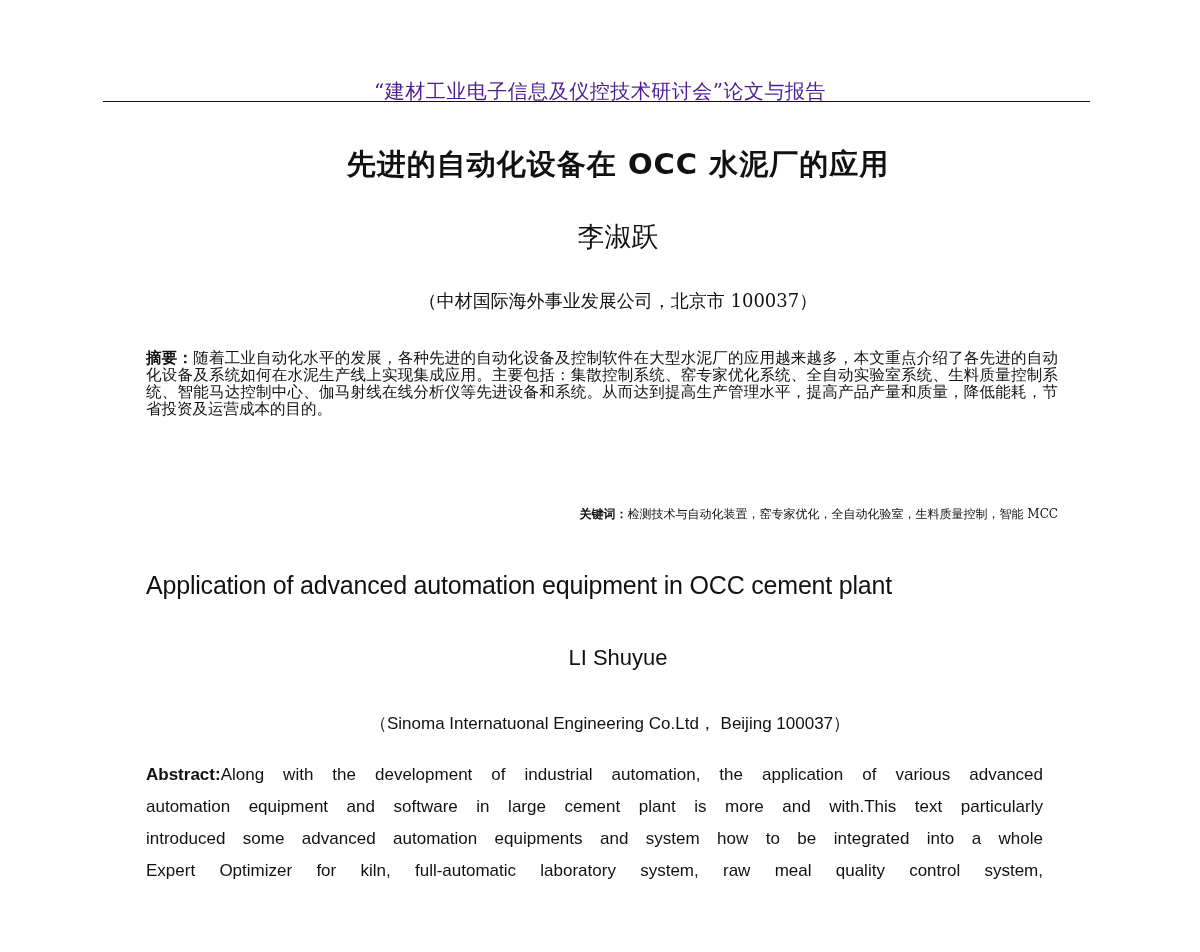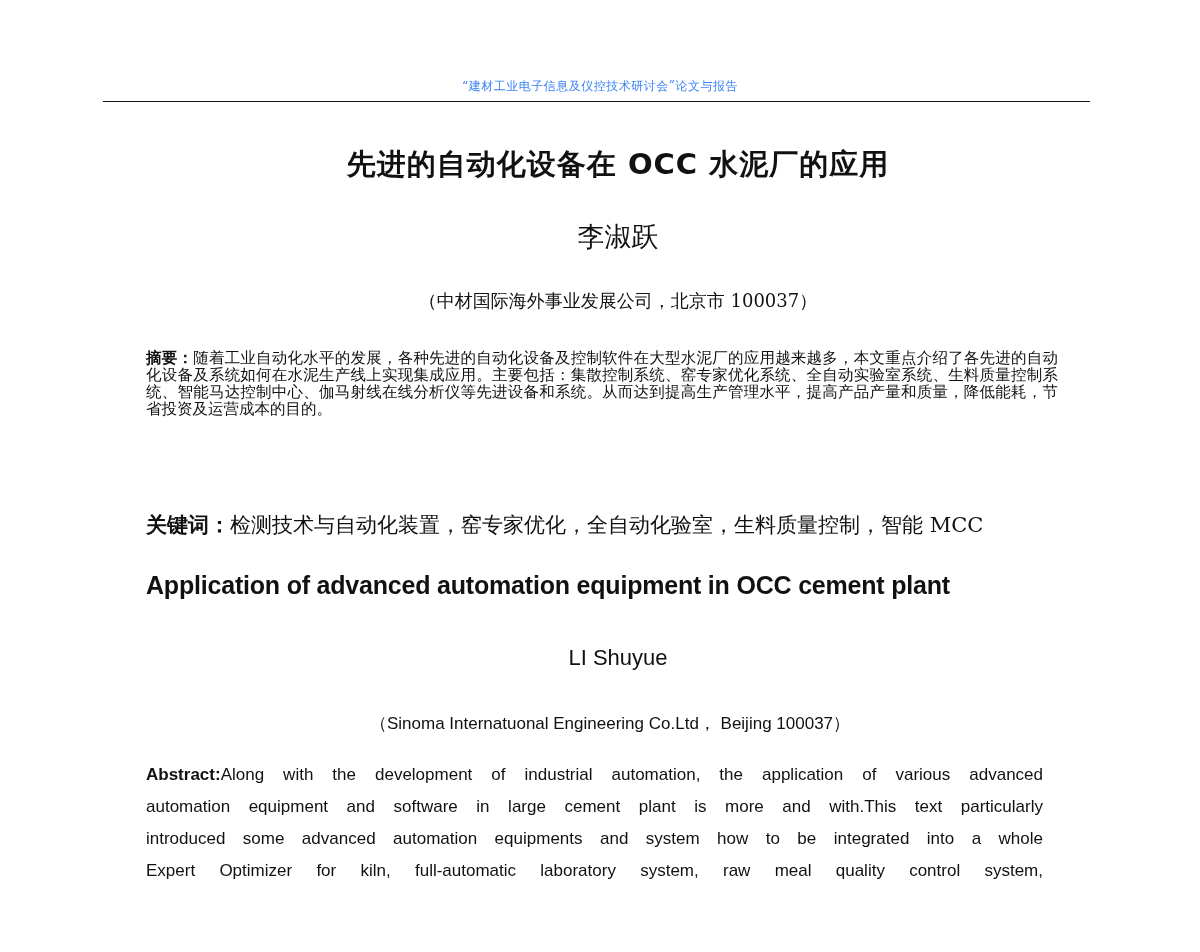--- a/index.html
+++ b/index.html
@@ -20,23 +20,23 @@
       left: 0; top: 0;
       width: 1200px;
       height: 952px;
     }
     .running-header {
       position: absolute;
       left: 0;
       top: 78px;
       width: 1200px;
       text-align: center;
-      font-size: 12px;
+      font-size: 20px;
       letter-spacing: 0.5px;
-      color: #3b82f6;
+      color: #4c1d95;
       font-family: "DejaVu Serif", "Liberation Serif", serif;
     }
     .header-rule {
       position: absolute;
       left: 103px;
       top: 101px;
       width: 987px;
       height: 0;
       border-top: 1.6px solid #111;
     }
@@ -80,33 +80,34 @@
       font-family: "DejaVu Serif", "Liberation Serif", serif;
     }
     .abstract-cn .label,
     .keywords-cn .label {
       font-weight: bold;
       font-family: "DejaVu Sans", "Liberation Sans", sans-serif;
     }
     .keywords-cn {
       position: absolute;
       left: 146px;
-      top: 513px;
+      top: 502px;
       width: 912px;
-      font-size: 21px;
+      font-size: 12px;
       line-height: 24px;
       font-family: "DejaVu Serif", "Liberation Serif", serif;
+      text-align: right;
     }
     .title-en {
       position: absolute;
       left: 146px;
       top: 571px;
       width: 912px;
       font-size: 25px;
-      font-weight: bold;
+      font-weight: normal;
       font-family: "Liberation Sans", "DejaVu Sans", sans-serif;
       letter-spacing: -0.2px;
     }
     .author-en {
       position: absolute;
       left: 0;
       top: 645px;
       width: 1236px;
       text-align: center;
       font-size: 22px;

